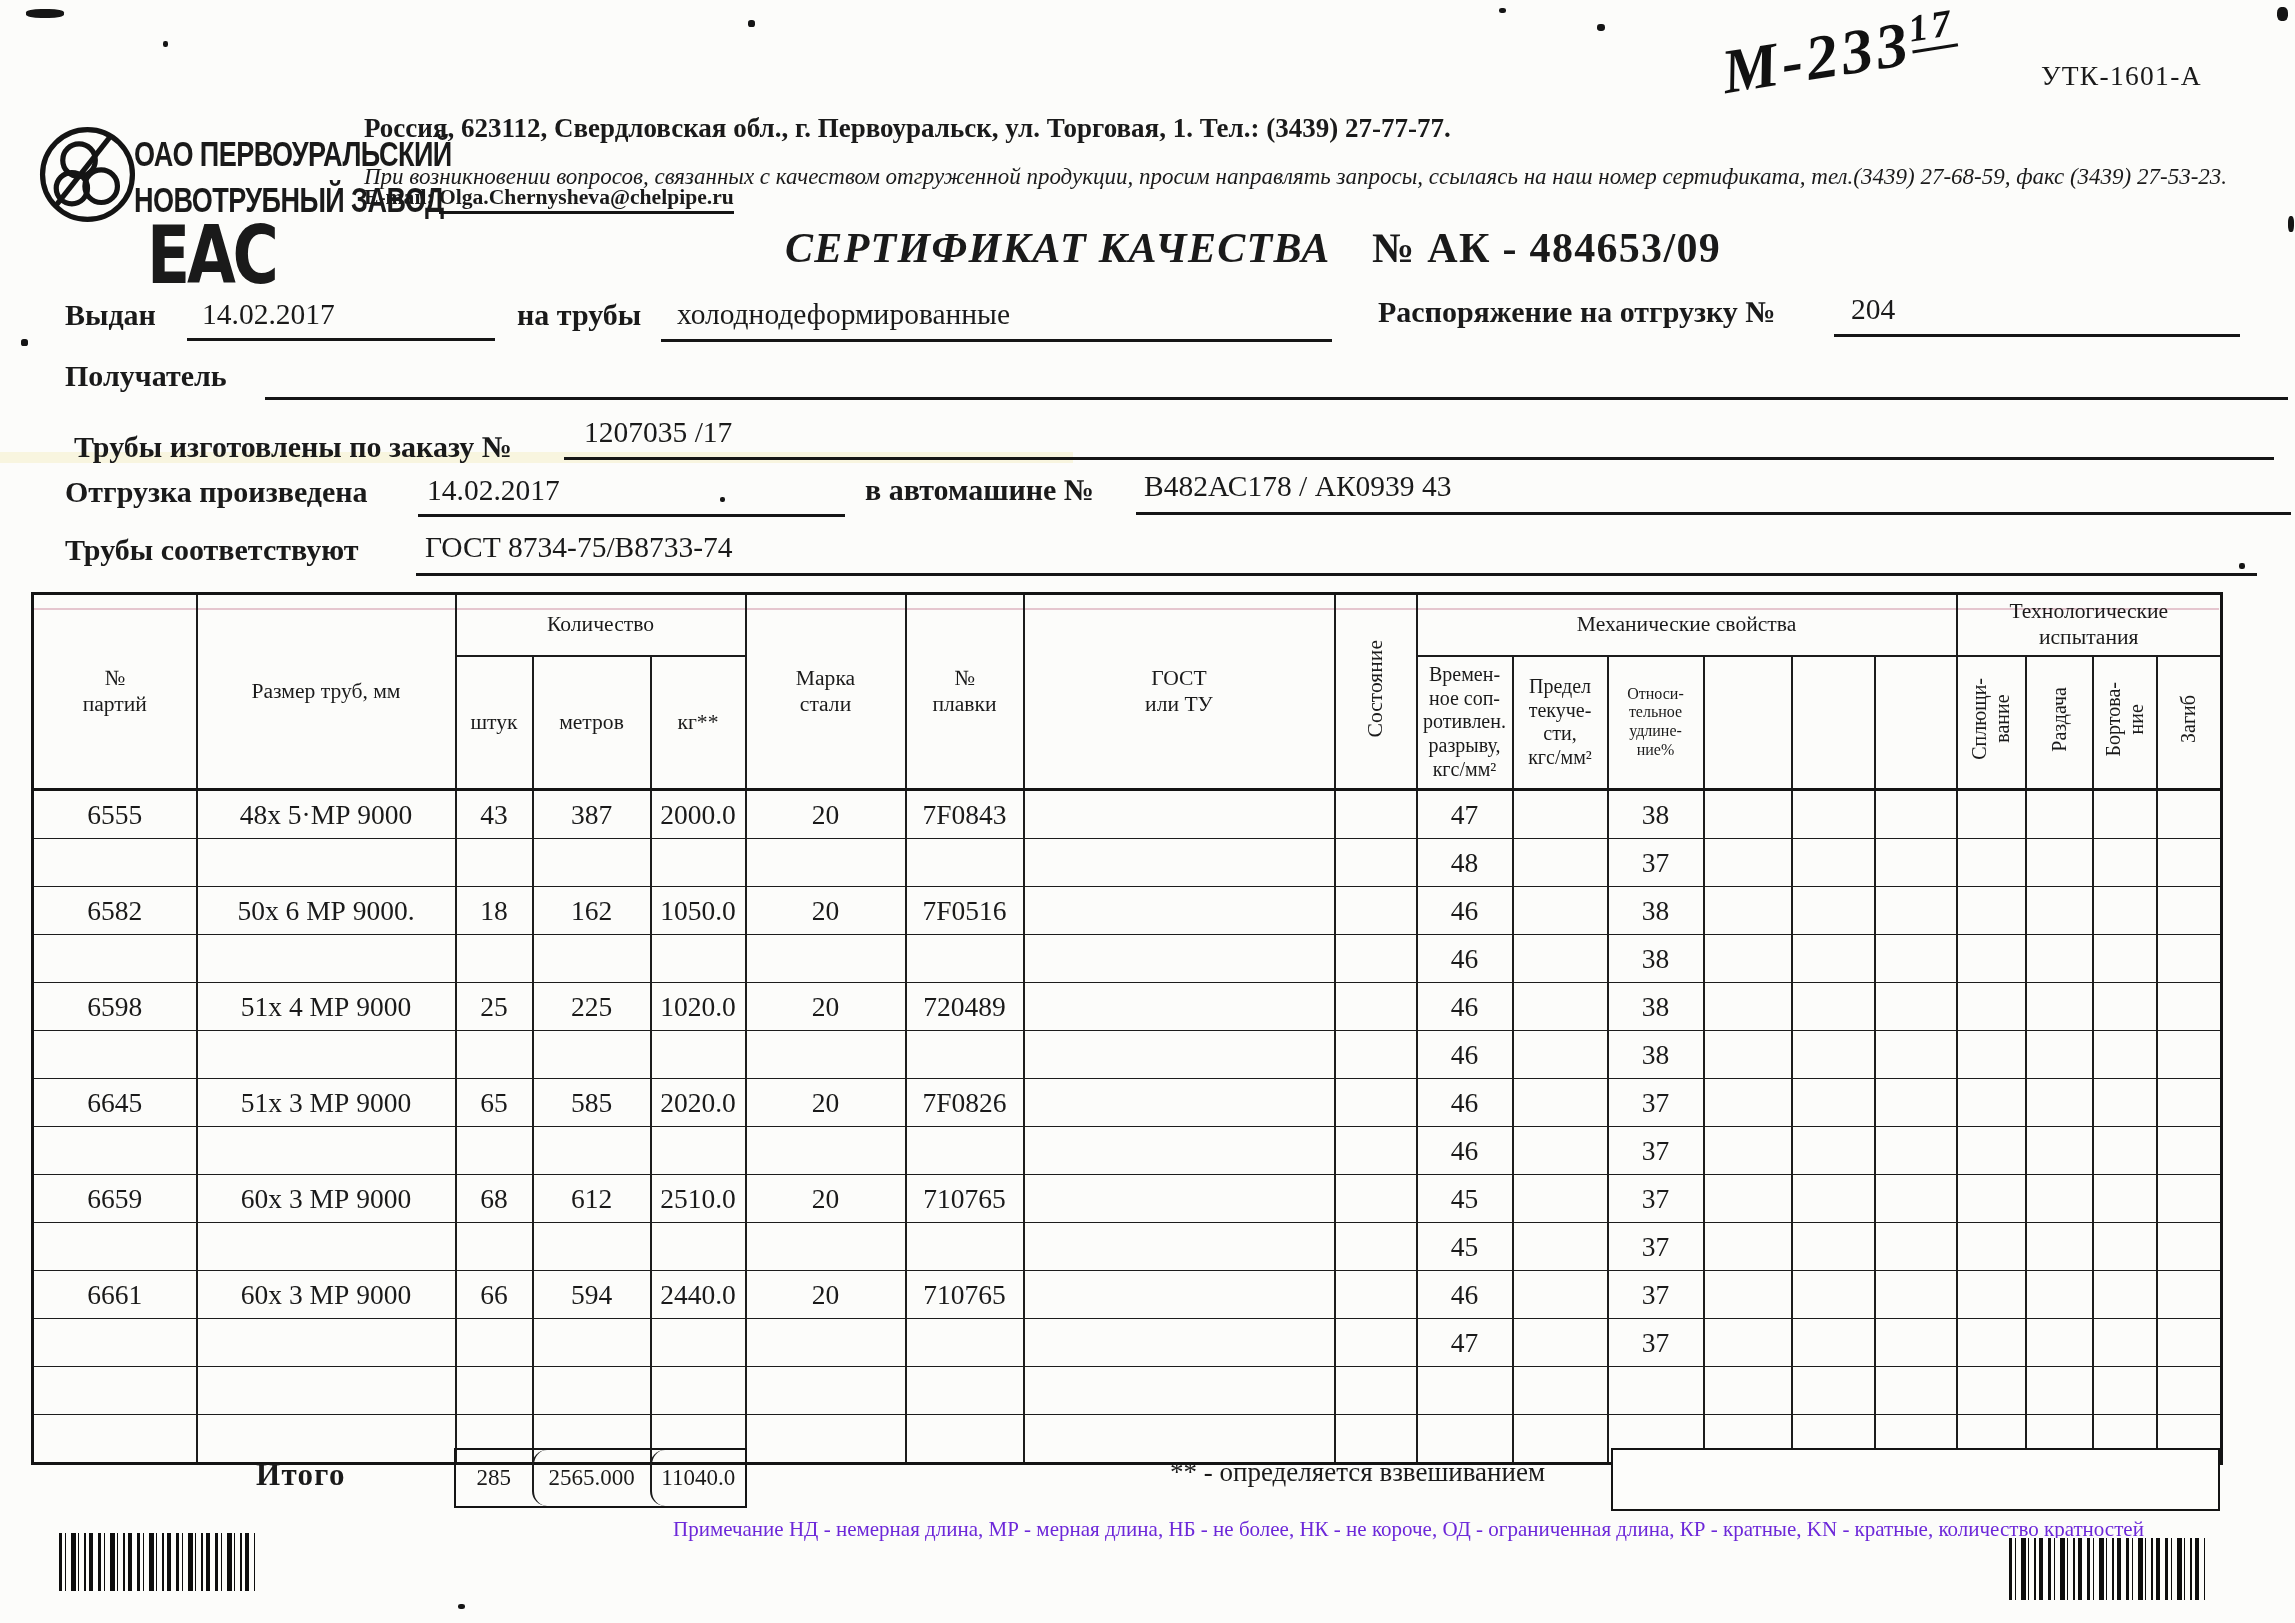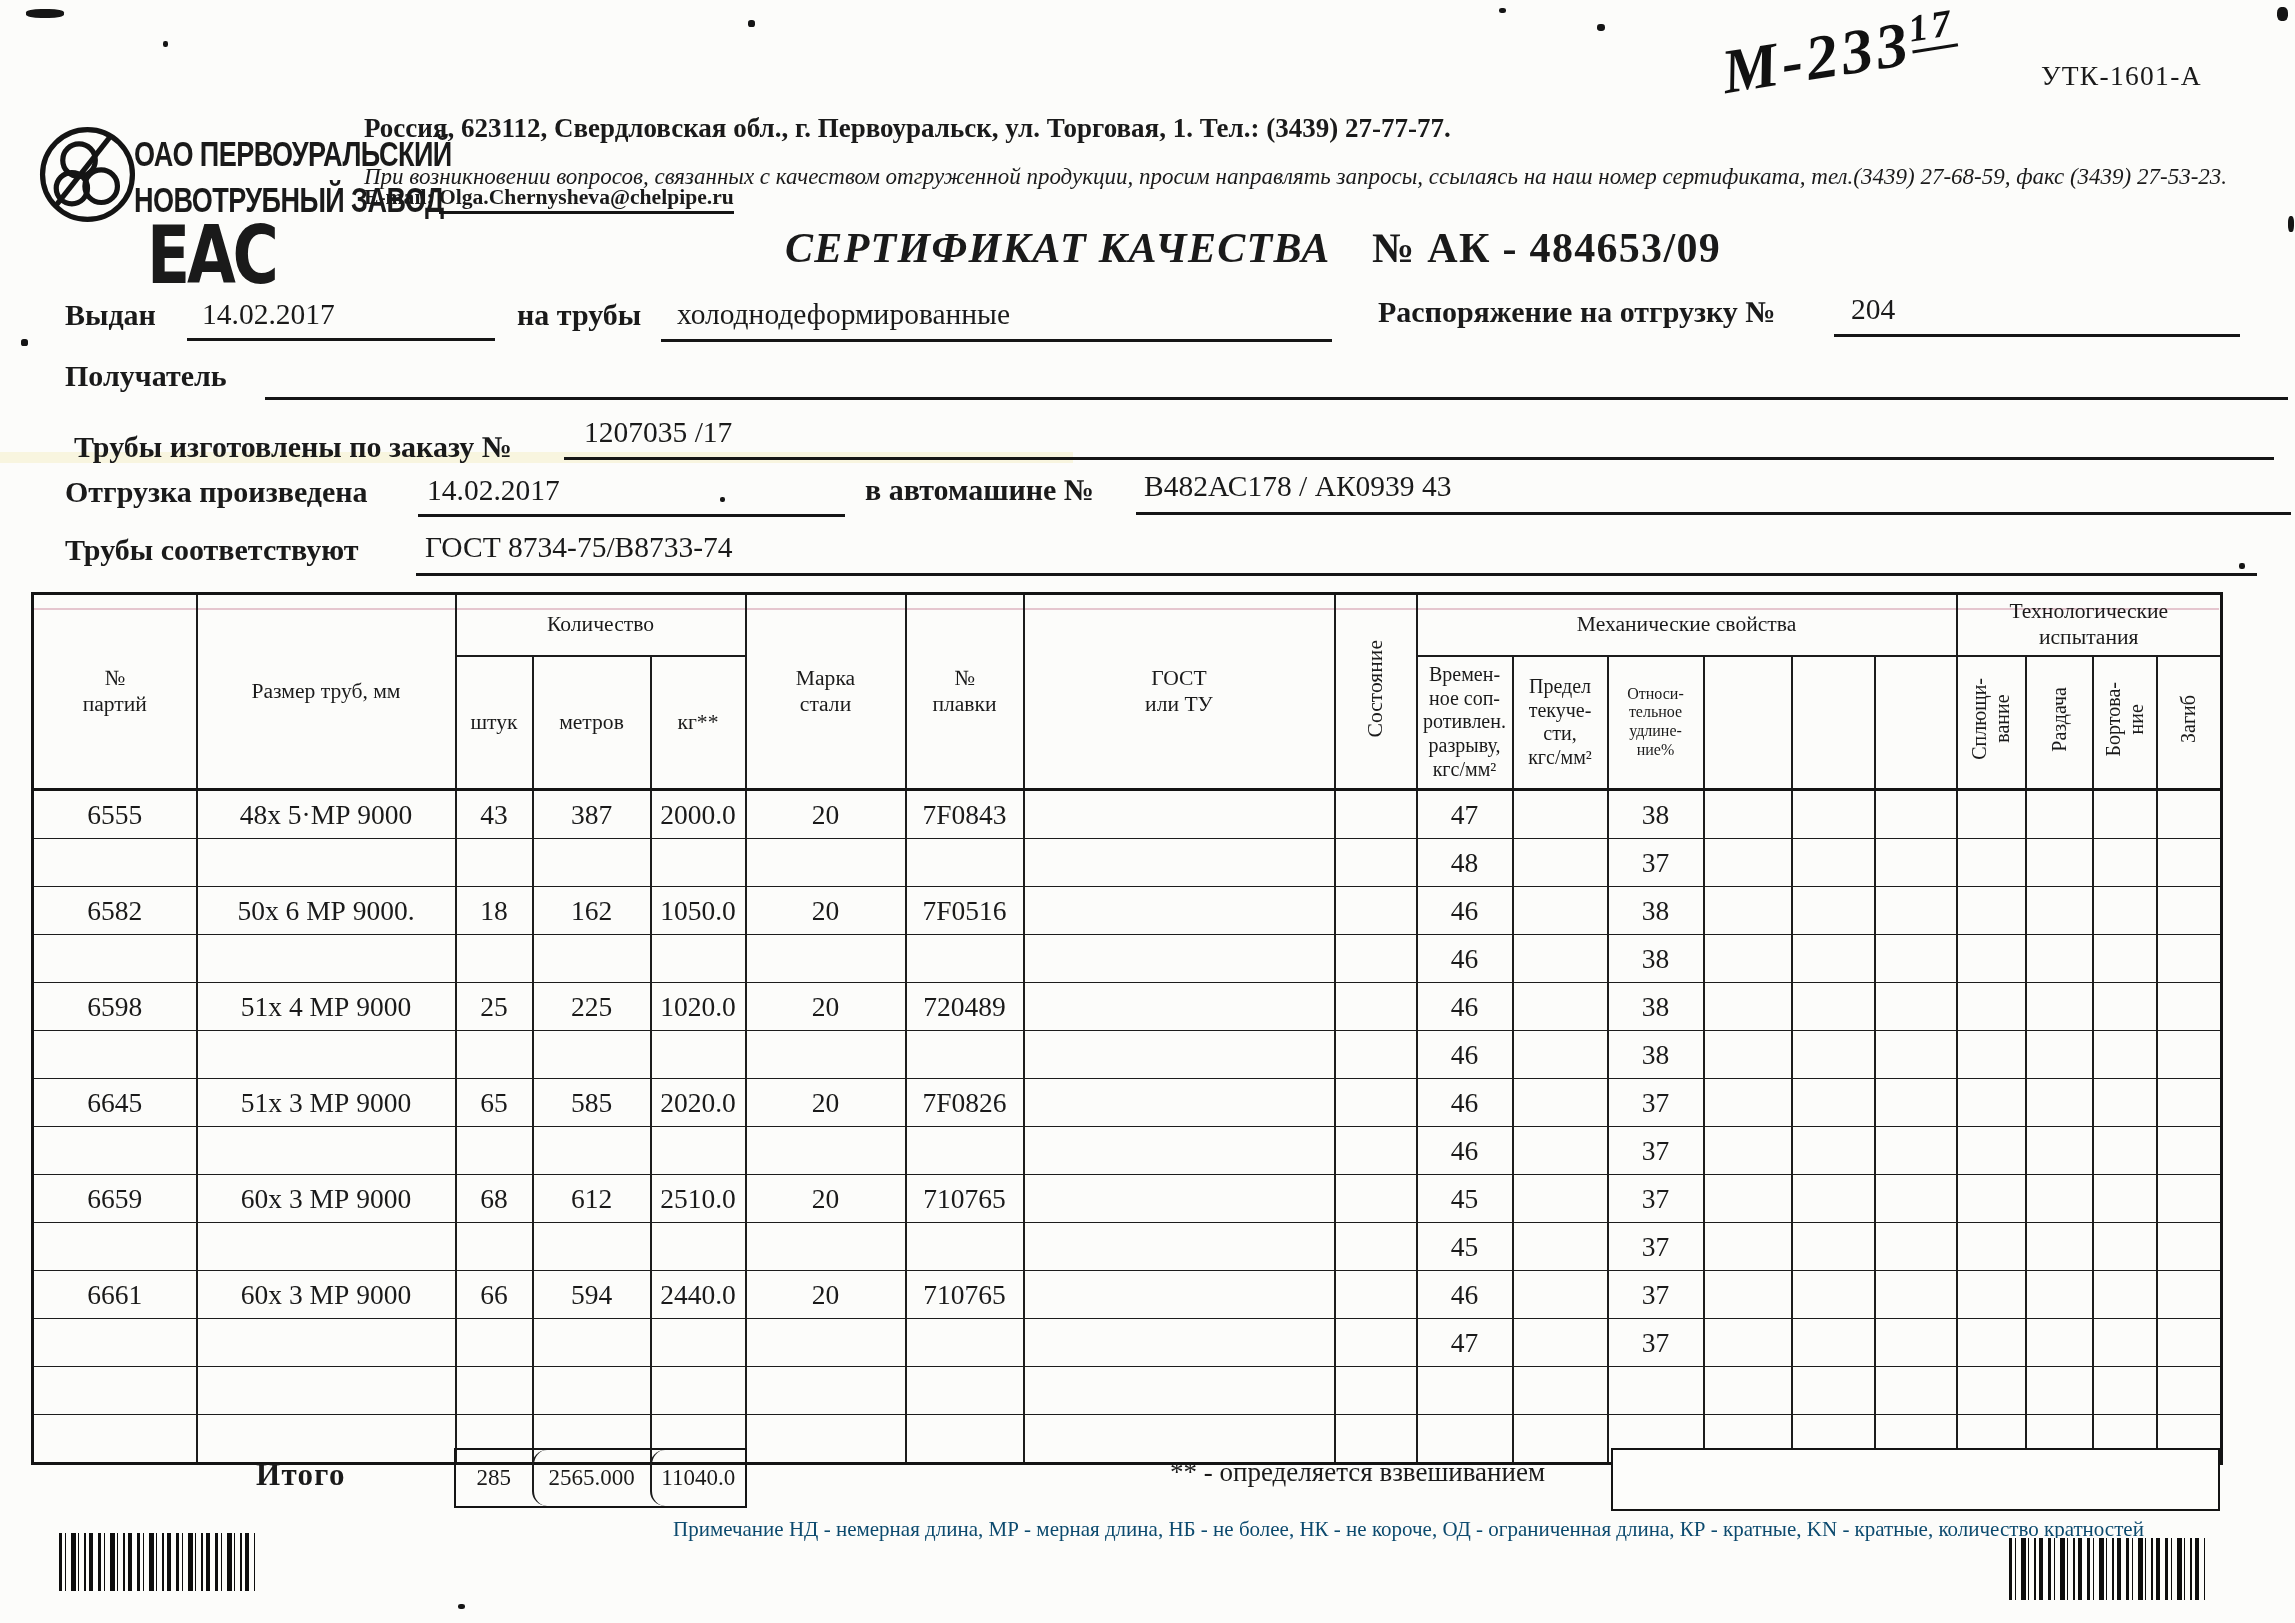--- a/index.html
+++ b/index.html
@@ -44,21 +44,21 @@
   .vert{writing-mode:vertical-rl;transform:rotate(180deg);display:inline-block;
     white-space:pre-line;line-height:1.15;font-size:20px;}
   
   #itogo-label{left:256px;top:1457px;font-size:31px;font-weight:bold;letter-spacing:1.3px;}
   #totals-box{left:454px;top:1448px;width:289px;height:56px;border:2.6px solid #141414;display:flex;}
   .tot-cell{height:100%;display:flex;align-items:center;justify-content:center;font-size:23px;}
   .tot-cell+.tot-cell{border-left:2px solid #1c1c1c;border-radius:15px;}
   #tot-pcs{width:77px;}#tot-m{width:118px;}#tot-kg{width:95px;}
   #footnote{left:1170px;top:1457px;font-size:27px;}
   #stamp-box{left:1611px;top:1448px;width:605px;height:59px;border:2.6px solid #141414;background:#fdfdfb;}
-  #bottom-note{left:673px;top:1517px;font-size:21px;white-space:nowrap;color:#0c4a6e;}
+  #bottom-note{left:673px;top:1517px;font-size:21px;white-space:nowrap;color:#6d28d9;}
   
   .barcode{background:repeating-linear-gradient(90deg,
       #0e0e0e 0 3.3px,#fdfdfb 3.3px 5.9px,#0e0e0e 5.9px 7.2px,#fdfdfb 7.2px 11.8px,
       #0e0e0e 11.8px 17px,#fdfdfb 17px 19px,#0e0e0e 19px 20px,#fdfdfb 20px 25px,
       #0e0e0e 25px 27px,#fdfdfb 27px 30px,#0e0e0e 30px 34px,#fdfdfb 34px 39px);}
   #barcode-left{left:59px;top:1533px;width:196px;height:58px;}
   #barcode-right{left:2009px;top:1538px;width:196px;height:62px;}
   
   .speck{position:absolute;background:#151515;border-radius:40%;}
   #pink-line{left:31px;top:608px;width:2188px;height:2px;background:#d9a9b9;opacity:.65;}

